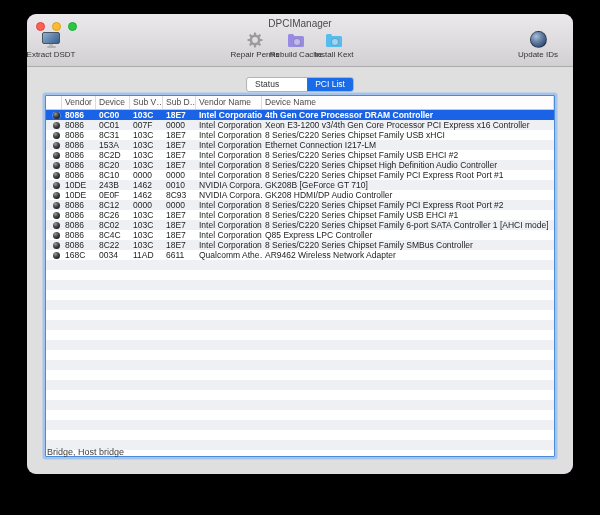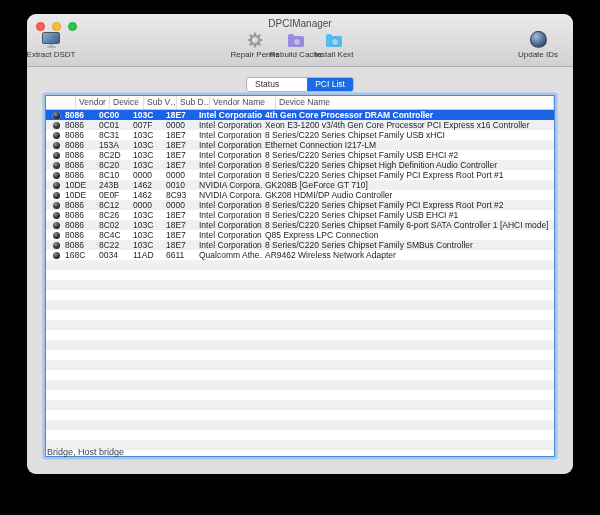--- a/index.html
+++ b/index.html
@@ -63,21 +63,21 @@
   }
   .seg-btn{font-size:8.5px;line-height:13px;padding:0 8px;color:#333;white-space:nowrap;}
   .seg-btn.sel{background:#1a6be8;color:#fff;margin-left:20px;}
   
   .tablebox{
     position:absolute;left:18px;top:28px;width:508px;height:360px;
     background:#fff;border:1px solid #4a8ad8;border-radius:1px;
     box-shadow:0 0 0 2.5px #a3c4ec;
     overflow:hidden;
   }
-  .thead{display:flex;height:13px;background:#fdfdfd;border-bottom:1px solid #c9c9c9;padding-left:14px;}
+  .thead{display:flex;height:13px;background:#fdfdfd;border-bottom:1px solid #c9c9c9;}
   .th{font-size:8.5px;line-height:13px;color:#4c4c4c;padding-left:3px;
       border-right:1px solid #dcdcdc;box-sizing:border-box;white-space:nowrap;overflow:hidden;}
   .tbody{position:relative;height:374px;
     background:repeating-linear-gradient(to bottom,#ffffff 0px,#ffffff 10px,#eef0f3 10px,#eef0f3 20px);}
   .trow{display:flex;height:10px;align-items:center;}
   .trow.sel{background:#1a62e6;}
   .trow.sel .c{color:#fff;font-weight:bold;}
   .trow.sel .dev-icon{box-shadow:0 0 0 1px rgba(255,255,255,.25);}
   .c{font-size:8.5px;line-height:10px;color:#1d1d1f;padding-left:3px;
      box-sizing:border-box;white-space:nowrap;overflow:hidden;}
@@ -305,21 +305,21 @@
           </div>
           <div class="trow">
             <span class="c c-icon">
               <i class="dev-icon"></i>
             </span>
             <span class="c c-vendor">8086</span>
             <span class="c c-device">8C4C</span>
             <span class="c c-subv">103C</span>
             <span class="c c-subd">18E7</span>
             <span class="c c-vname">Intel Corporation</span>
-            <span class="c c-dname">Q85 Express LPC Connection</span>
+            <span class="c c-dname">Q85 Express LPC Controller</span>
           </div>
           <div class="trow">
             <span class="c c-icon">
               <i class="dev-icon"></i>
             </span>
             <span class="c c-vendor">8086</span>
             <span class="c c-device">8C22</span>
             <span class="c c-subv">103C</span>
             <span class="c c-subd">18E7</span>
             <span class="c c-vname">Intel Corporation</span>

